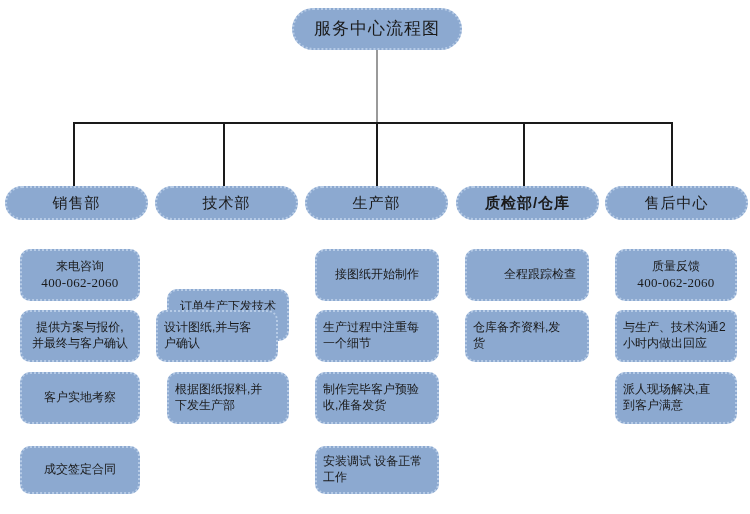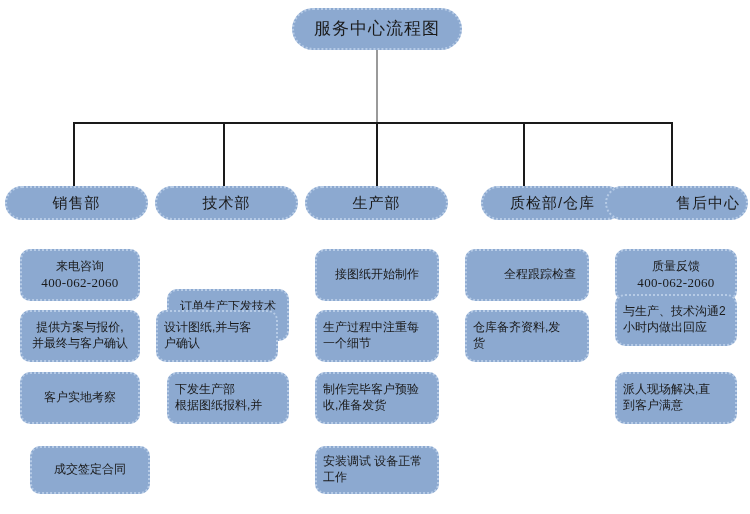--- a/index.html
+++ b/index.html
@@ -116,65 +116,65 @@
 
   <div class="node dept-head" style="left:5px;width:143px;">
     <span>销售部</span>
   </div>
   <div class="node dept-head" style="left:155px;width:143px;">
     <span>技术部</span>
   </div>
   <div class="node dept-head" style="left:305px;width:143px;">
     <span>生产部</span>
   </div>
-  <div class="node dept-head" style="left:481px;width:143px;">
+  <div class="node dept-head" style="left:456px;width:143px;font-weight:bold;">
     <span>质检部/仓库</span>
   </div>
-  <div class="node dept-head" style="left:605px;width:143px;justify-content:flex-end;">
+  <div class="node dept-head" style="left:605px;width:143px;">
     <span>售后中心</span>
   </div>
 
   <div class="node step center-text" style="left:20px;top:249px;width:120px;height:52px;">
     <span class="lines">
       <span class="line cn-title-line">来电咨询</span>
       <span class="phone">400-062-2060</span>
     </span>
   </div>
   <div class="node step center-text" style="left:20px;top:310px;width:120px;height:52px;">
     <span class="lines">
       <span class="line">提供方案与报价,</span>
       <span class="line">并最终与客户确认</span>
     </span>
   </div>
   <div class="node step center-text" style="left:20px;top:372px;width:120px;height:52px;">
     <span class="lines">
       <span class="line">客户实地考察</span>
     </span>
   </div>
-  <div class="node step center-text" style="left:30px;top:446px;width:120px;height:48px;">
+  <div class="node step center-text" style="left:20px;top:446px;width:120px;height:48px;">
     <span class="lines">
       <span class="line">成交签定合同</span>
     </span>
   </div>
 
   <div class="node step center-text" style="left:167px;top:249px;width:122px;height:52px;margin-top:40px;">
     <span class="lines">
       <span class="line">订单生产下发技术部</span>
     </span>
   </div>
   <div class="node step left-text" style="left:156px;top:310px;width:122px;height:52px;">
     <span class="lines">
       <span class="line">设计图纸,并与客</span>
       <span class="line">户确认</span>
     </span>
   </div>
   <div class="node step left-text" style="left:167px;top:372px;width:122px;height:52px;">
     <span class="lines">
+      <span class="line">根据图纸报料,并</span>
       <span class="line">下发生产部</span>
-      <span class="line">根据图纸报料,并</span>
     </span>
   </div>
 
   <div class="node step center-text" style="left:315px;top:249px;width:124px;height:52px;">
     <span class="lines">
       <span class="line">接图纸开始制作</span>
     </span>
   </div>
   <div class="node step left-text" style="left:315px;top:310px;width:124px;height:52px;">
     <span class="lines">
@@ -206,21 +206,21 @@
       <span class="line">货</span>
     </span>
   </div>
 
   <div class="node step center-text" style="left:615px;top:249px;width:122px;height:52px;">
     <span class="lines">
       <span class="line cn-title-line">质量反馈</span>
       <span class="phone">400-062-2060</span>
     </span>
   </div>
-  <div class="node step left-text" style="left:615px;top:294px;width:122px;height:52px;">
+  <div class="node step left-text" style="left:615px;top:310px;width:122px;height:52px;border-radius:8px;">
     <span class="lines">
       <span class="line">与生产、技术沟通2</span>
       <span class="line">小时内做出回应</span>
     </span>
   </div>
   <div class="node step left-text" style="left:615px;top:372px;width:122px;height:52px;">
     <span class="lines">
       <span class="line">派人现场解决,直</span>
       <span class="line">到客户满意</span>
     </span>

